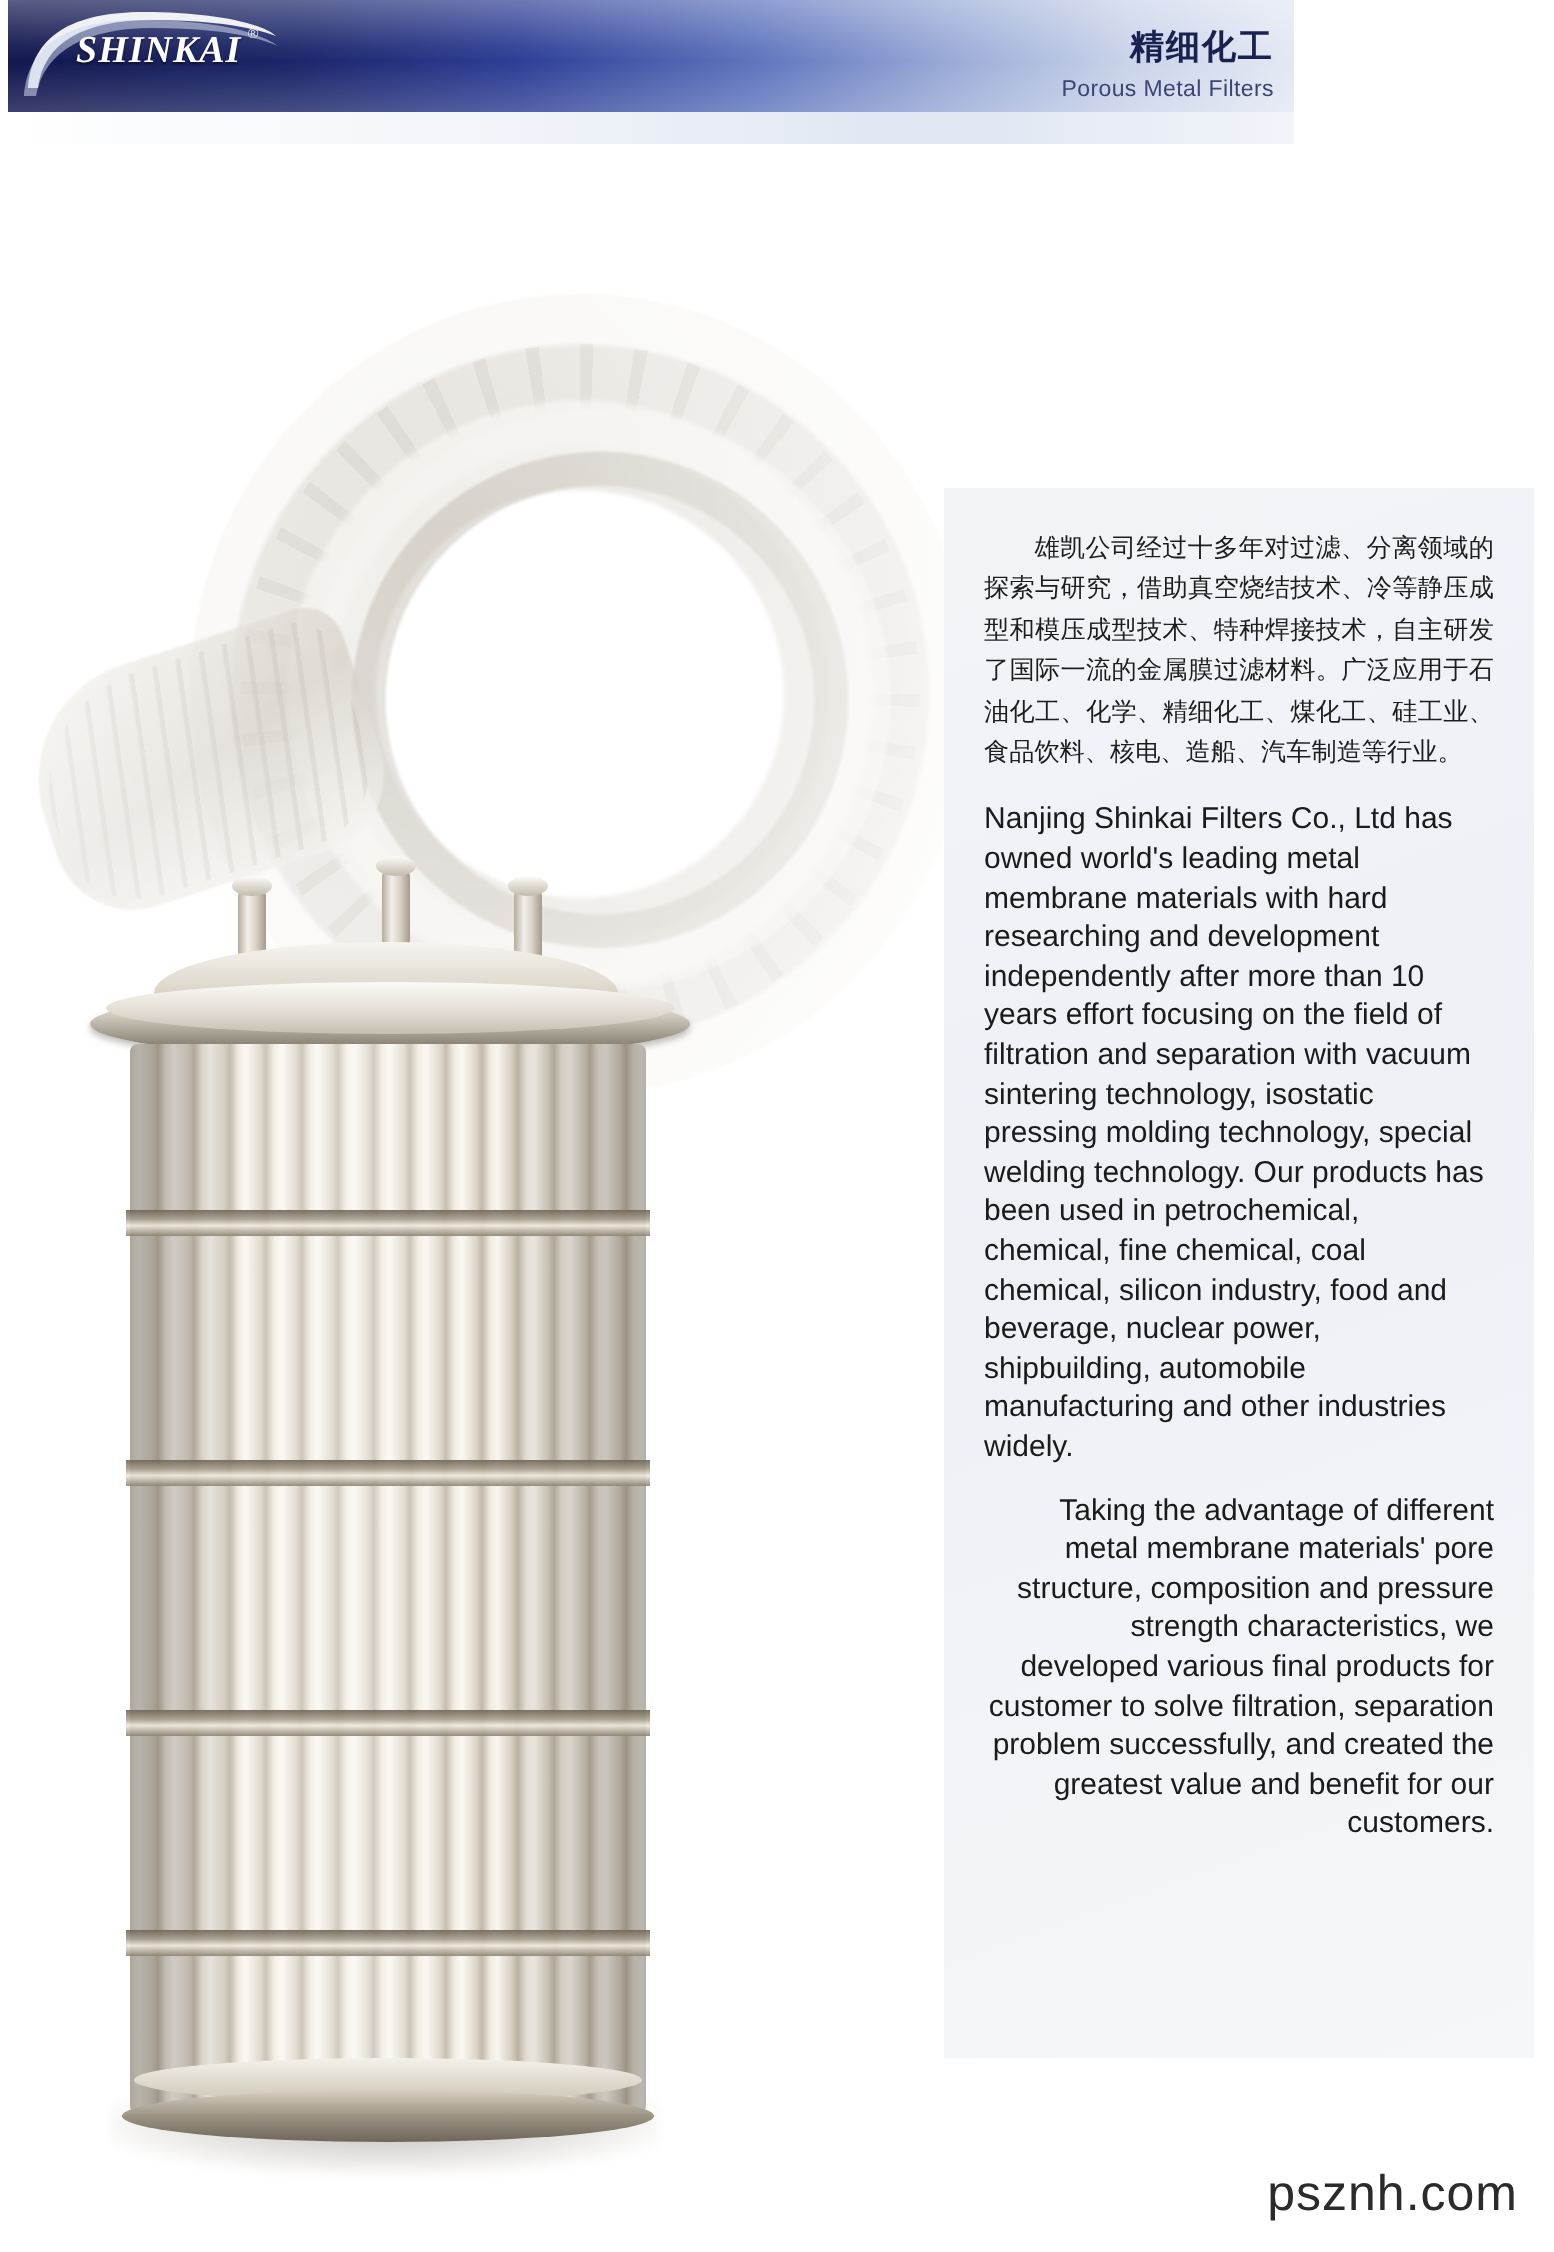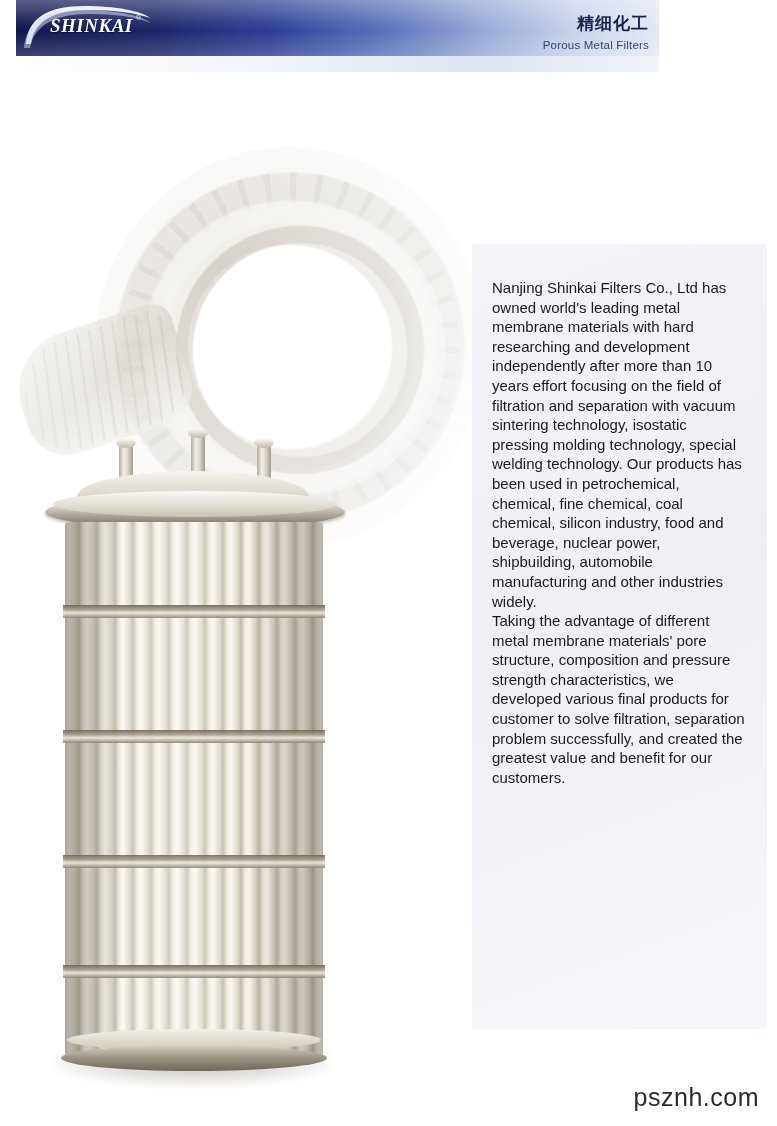--- a/index.html
+++ b/index.html
@@ -11,21 +11,21 @@
     height: 1126px;
     background: #ffffff;
     font-family: "Liberation Sans", sans-serif;
     overflow: hidden;
     position: relative;
   }
 
   
   .page-header {
     position: absolute;
-    left: 16px; top: 0;
+    left: 4px; top: 0;
     width: 643px;
     height: 72px;
     background: #ffffff;
     overflow: hidden;
   }
   .header-band {
     position: absolute;
     left: 0; top: 0;
     width: 777px; height: 56px;
     background: linear-gradient(90deg,
@@ -305,21 +305,21 @@
   }
   .en-block {
     margin-top: 14px;
     font-family: "Liberation Sans", sans-serif;
     font-size: 15px;
     line-height: 19.6px;
     color: #1b1b1b;
     text-align: left;
   }
   .en-block p { margin: 0; }
-  .en-block p + p { margin-top: 0px; }
+  .en-block p + p { margin-top: 12px; text-align: right; }
 
   
   .watermark {
     position: absolute;
     right: 18px; bottom: 14px;
     font-family: Liberation Sans, sans-serif;
     font-size: 25px;
     color: #2b2b2b;
     letter-spacing: 0.5px;
   }
@@ -379,20 +379,21 @@
     <div class="band b3"></div>
     <div class="band b4"></div>
 
     <div class="fa-base-rim"></div>
     <div class="fa-base"></div>
   </div>
 
   <div class="text-panel">
     <div class="panel-inner">
       <div class="cn-block">
+        <p>雄凯公司经过十多年对过滤、分离领域的探索与研究，借助真空烧结技术、冷等静压成型和模压成型技术、特种焊接技术，自主研发了国际一流的金属膜过滤材料。广泛应用于石油化工、化学、精细化工、煤化工、硅工业、食品饮料、核电、造船、汽车制造等行业。</p>
       </div>
       <div class="en-block">
         <p>Nanjing Shinkai Filters Co., Ltd has owned world's leading metal membrane materials with hard researching and development independently after more than 10 years effort focusing on the field of filtration and separation with vacuum sintering technology, isostatic pressing molding technology, special welding technology. Our products has been used in petrochemical, chemical, fine chemical, coal chemical, silicon industry, food and beverage, nuclear power, shipbuilding, automobile manufacturing and other industries widely.</p>
         <p>Taking the advantage of different metal membrane materials' pore structure, composition and pressure strength characteristics, we developed various final products for customer to solve filtration, separation problem successfully, and created the greatest value and benefit for our customers.</p>
       </div>
     </div>
   </div>
 
   <div class="watermark">psznh.com</div>
 </div>

